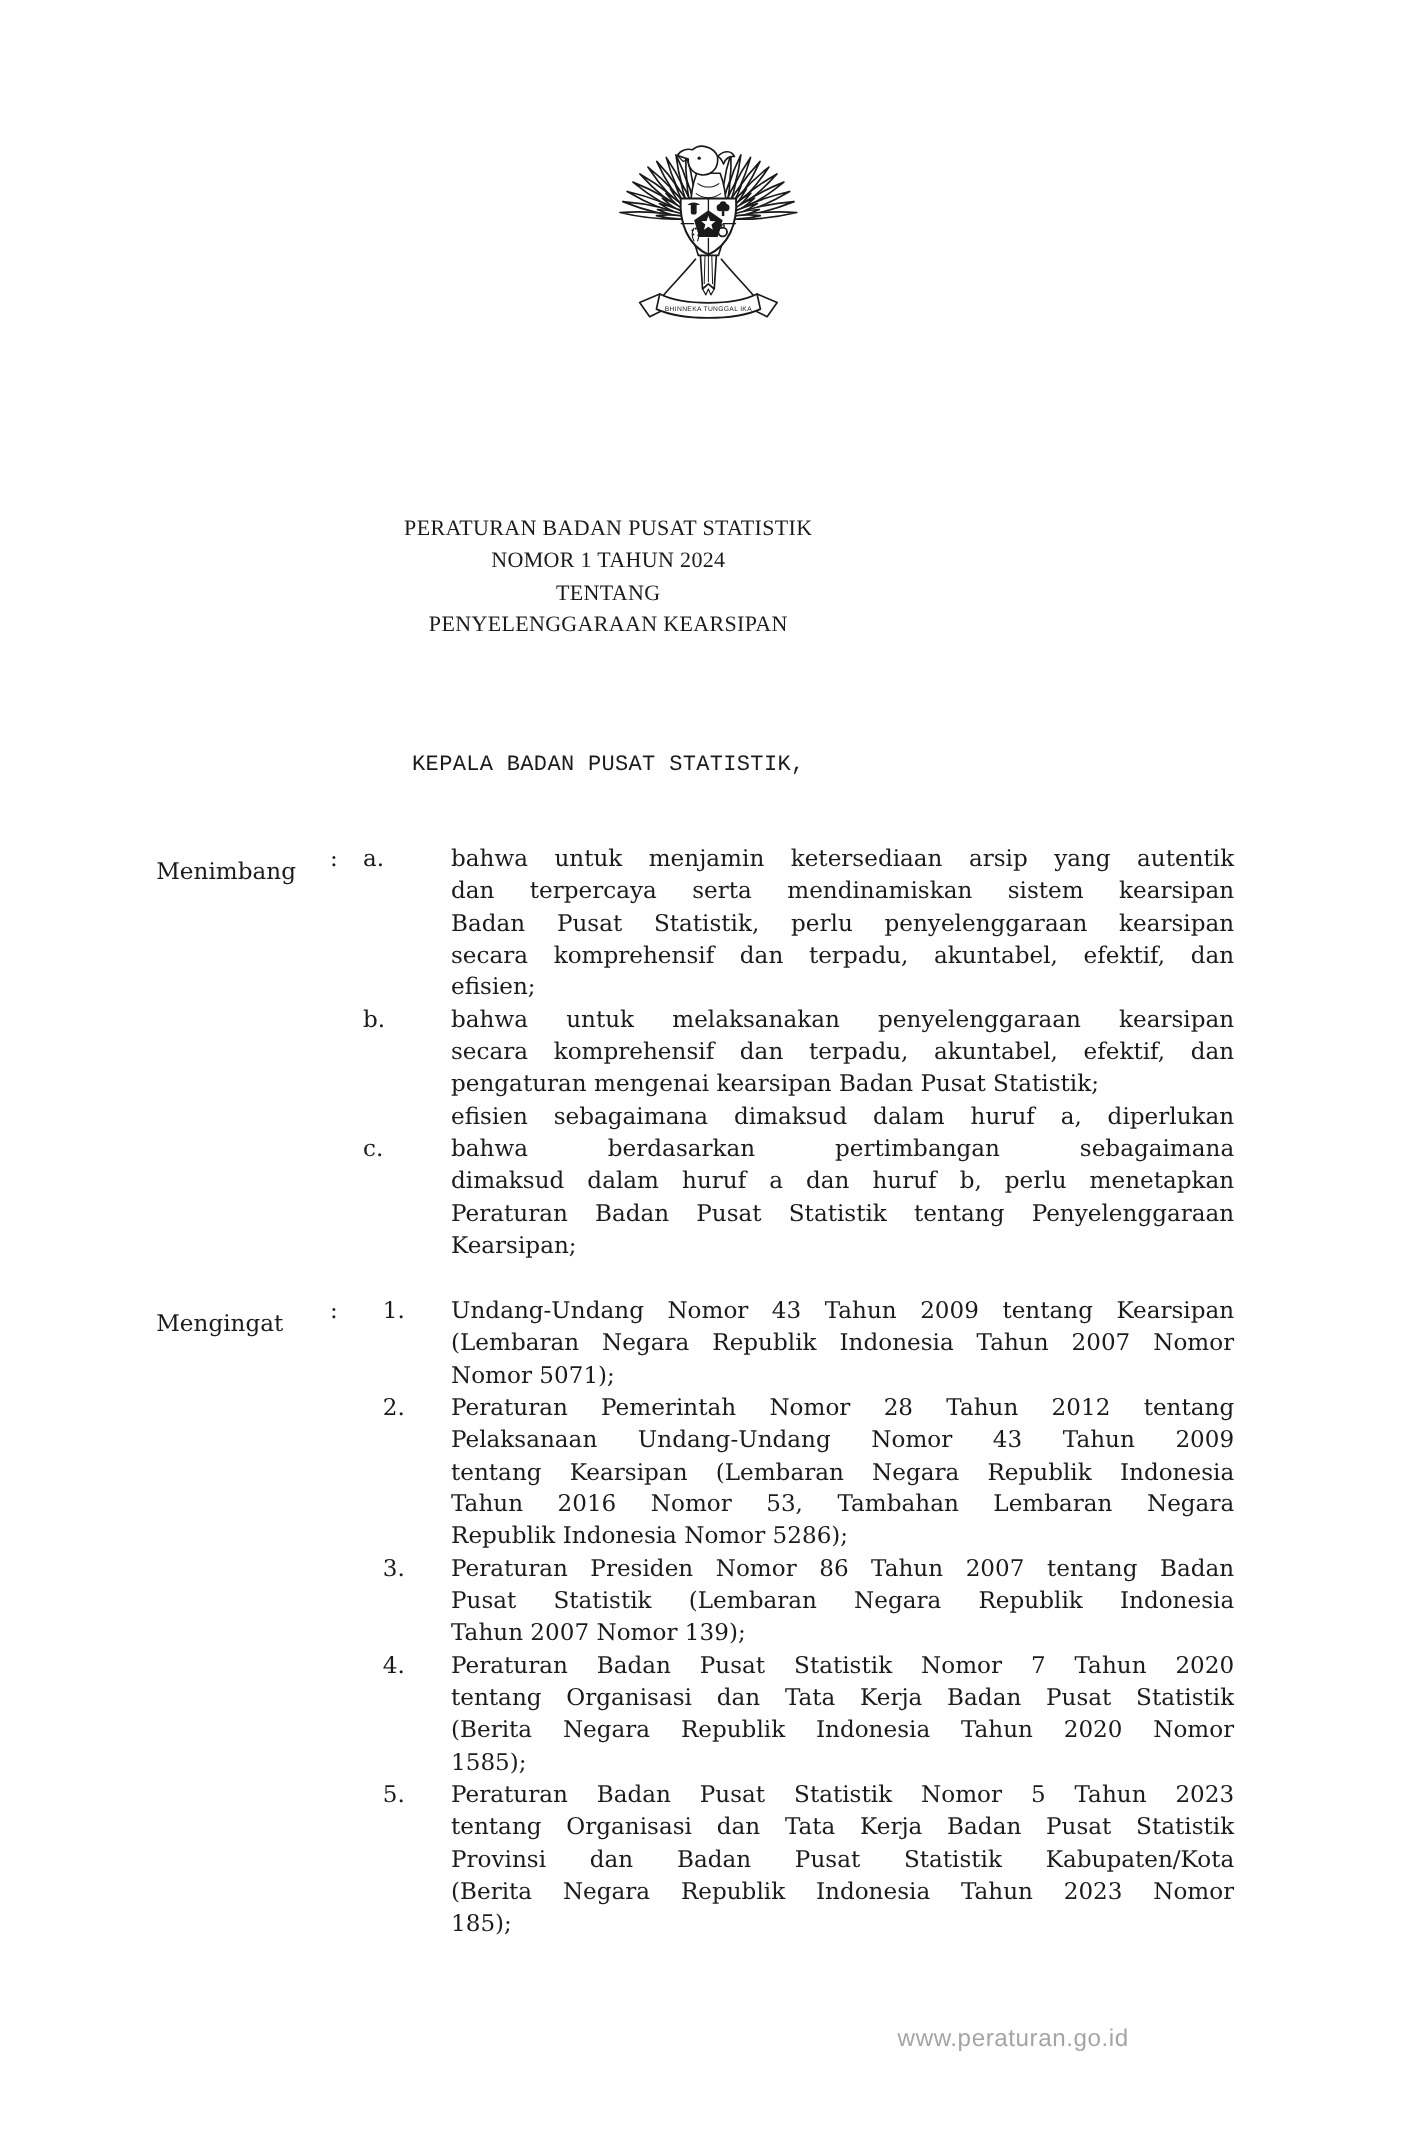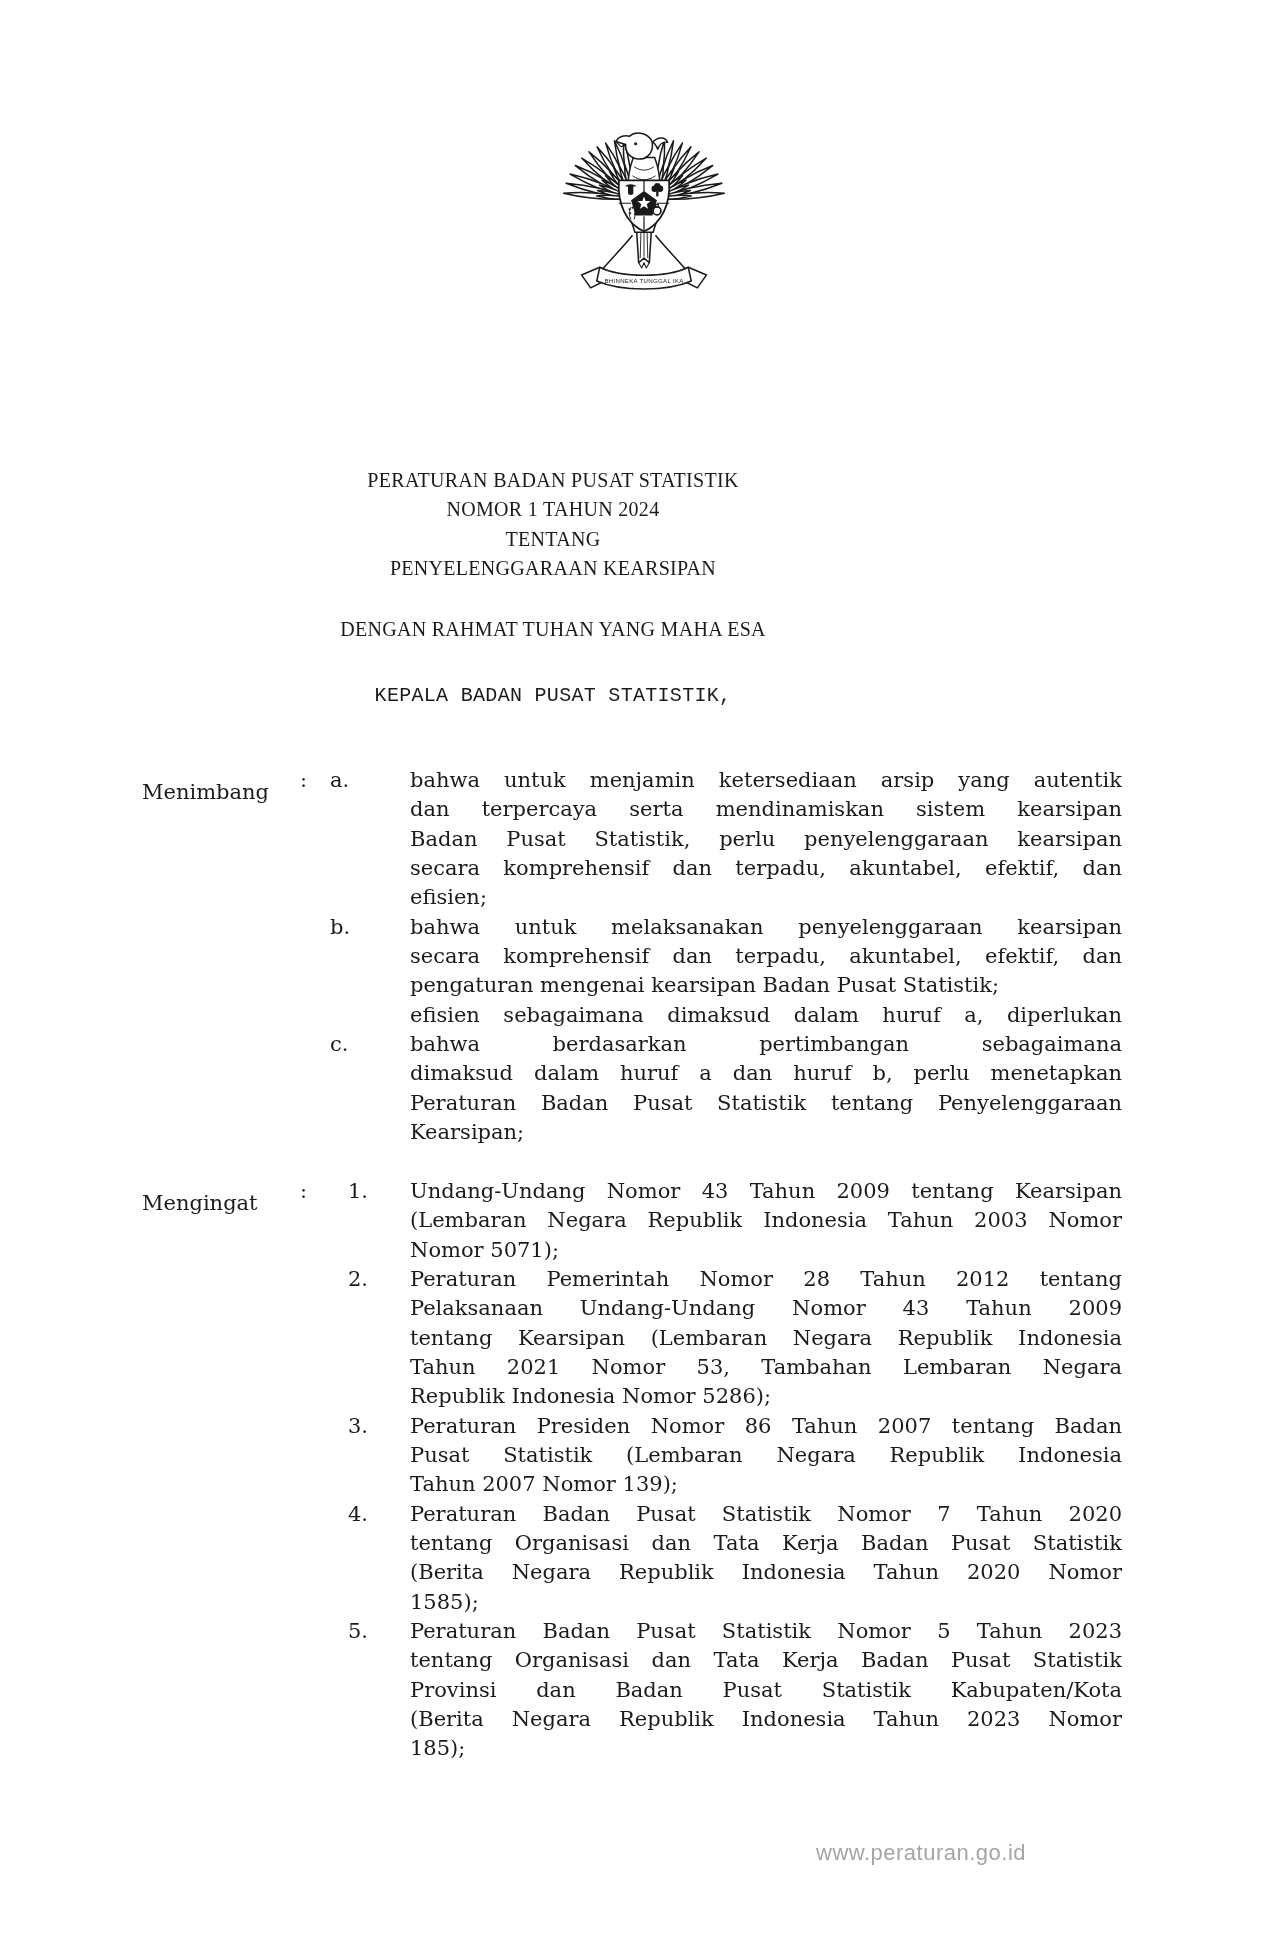--- a/index.html
+++ b/index.html
@@ -150,21 +150,20 @@
     </svg>
   </div>
 
   <div id="heading" class="headblock">
     <div>PERATURAN BADAN PUSAT STATISTIK</div>
     <div>NOMOR 1 TAHUN 2024</div>
     <div>TENTANG</div>
     <div>PENYELENGGARAAN KEARSIPAN</div>
   </div>
 
-  <div id="invocation" class="headblock">DENGAN RAHMAT TUHAN YANG MAHA ESA</div>
 
   <div id="official" class="headblock">KEPALA BADAN PUSAT STATISTIK,</div>
 
   <div id="sections">
       <div class="section section-0">
         <span class="sec-label">Menimbang</span>
         <span class="sec-colon">:</span>
         <div class="items">
           <div class="item">
             <span class="marker">a.</span>
@@ -190,29 +189,29 @@
           </div>
         </div>
       </div>
       <div class="section section-1">
         <span class="sec-label">Mengingat</span>
         <span class="sec-colon">:</span>
         <div class="items">
           <div class="item">
             <span class="marker">1.</span>
             <div class="ln">Undang-Undang Nomor 43 Tahun 2009 tentang Kearsipan</div>
-            <div class="ln">(Lembaran Negara Republik Indonesia Tahun 2003 Nomor</div>
+            <div class="ln">(Lembaran Negara Republik Indonesia Tahun 2007 Nomor</div>
             <div class="ln last">Nomor 5071);</div>
           </div>
           <div class="item">
             <span class="marker">2.</span>
             <div class="ln">Peraturan Pemerintah Nomor 28 Tahun 2012 tentang</div>
             <div class="ln">Pelaksanaan Undang-Undang Nomor 43 Tahun 2009</div>
             <div class="ln">tentang Kearsipan (Lembaran Negara Republik Indonesia</div>
-            <div class="ln">Tahun 2021 Nomor 53, Tambahan Lembaran Negara</div>
+            <div class="ln">Tahun 2016 Nomor 53, Tambahan Lembaran Negara</div>
             <div class="ln last">Republik Indonesia Nomor 5286);</div>
           </div>
           <div class="item">
             <span class="marker">3.</span>
             <div class="ln">Peraturan Presiden Nomor 86 Tahun 2007 tentang Badan</div>
             <div class="ln">Pusat Statistik (Lembaran Negara Republik Indonesia</div>
             <div class="ln last">Tahun 2007 Nomor 139);</div>
           </div>
           <div class="item">
             <span class="marker">4.</span>

